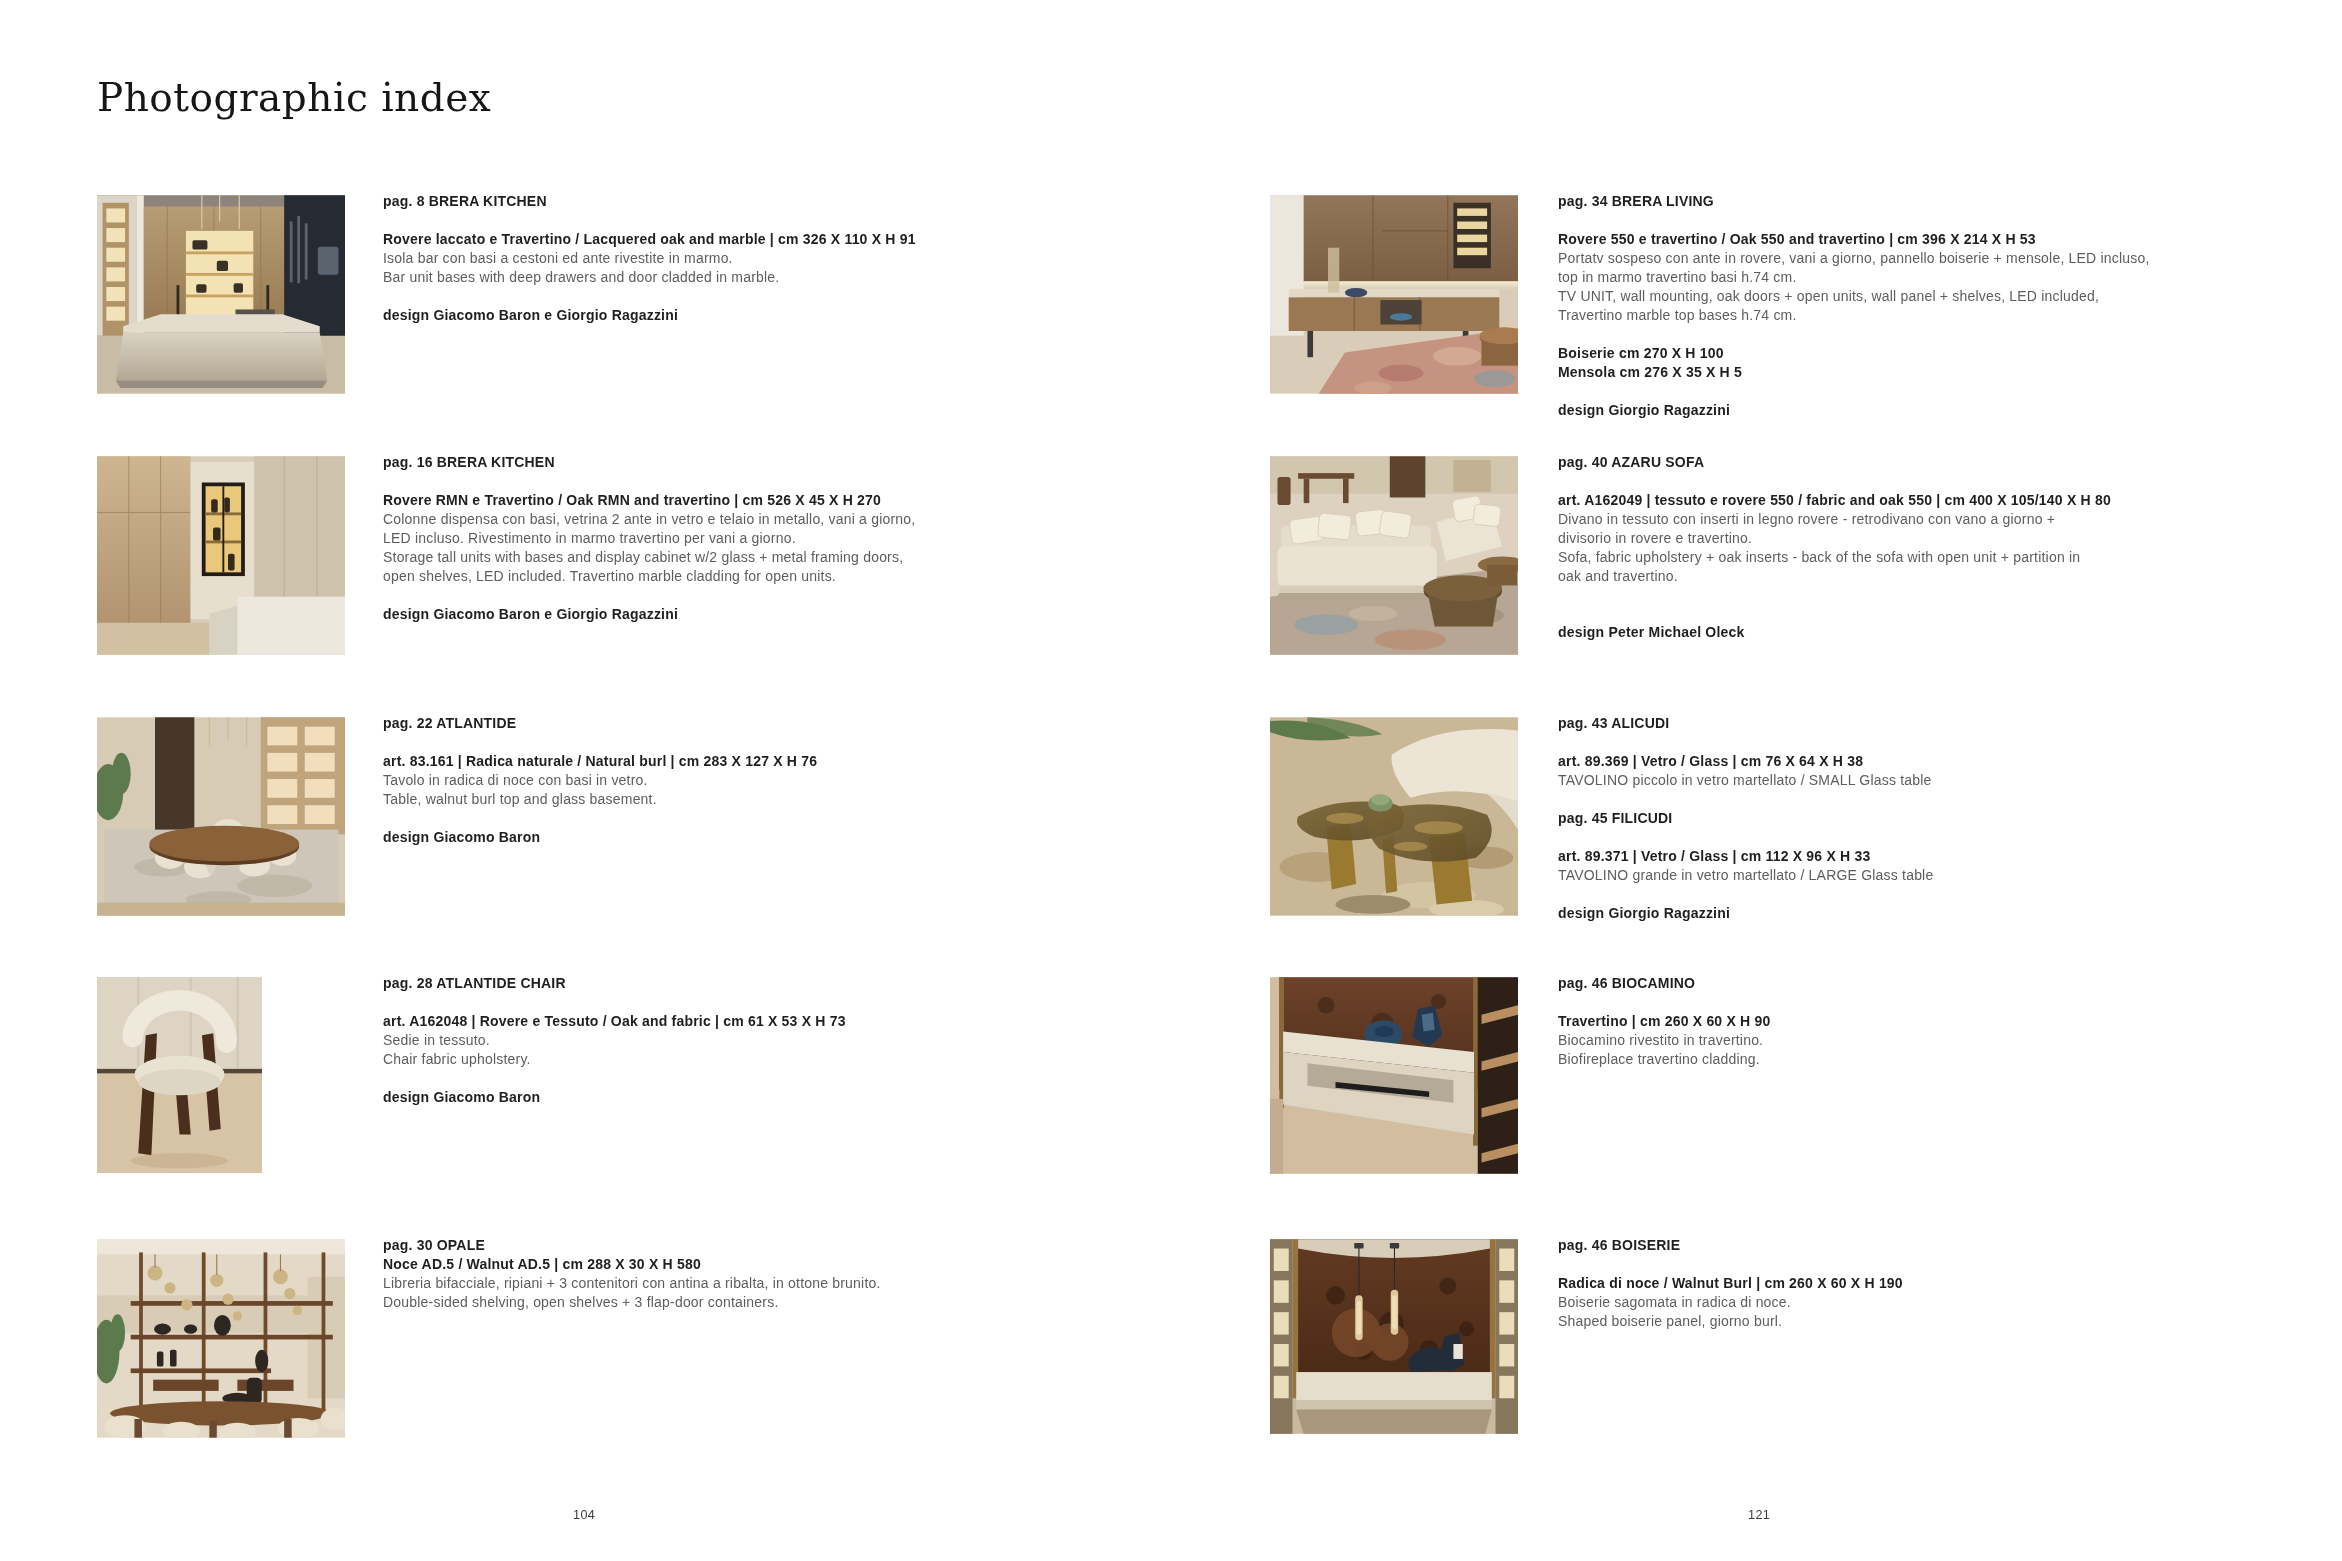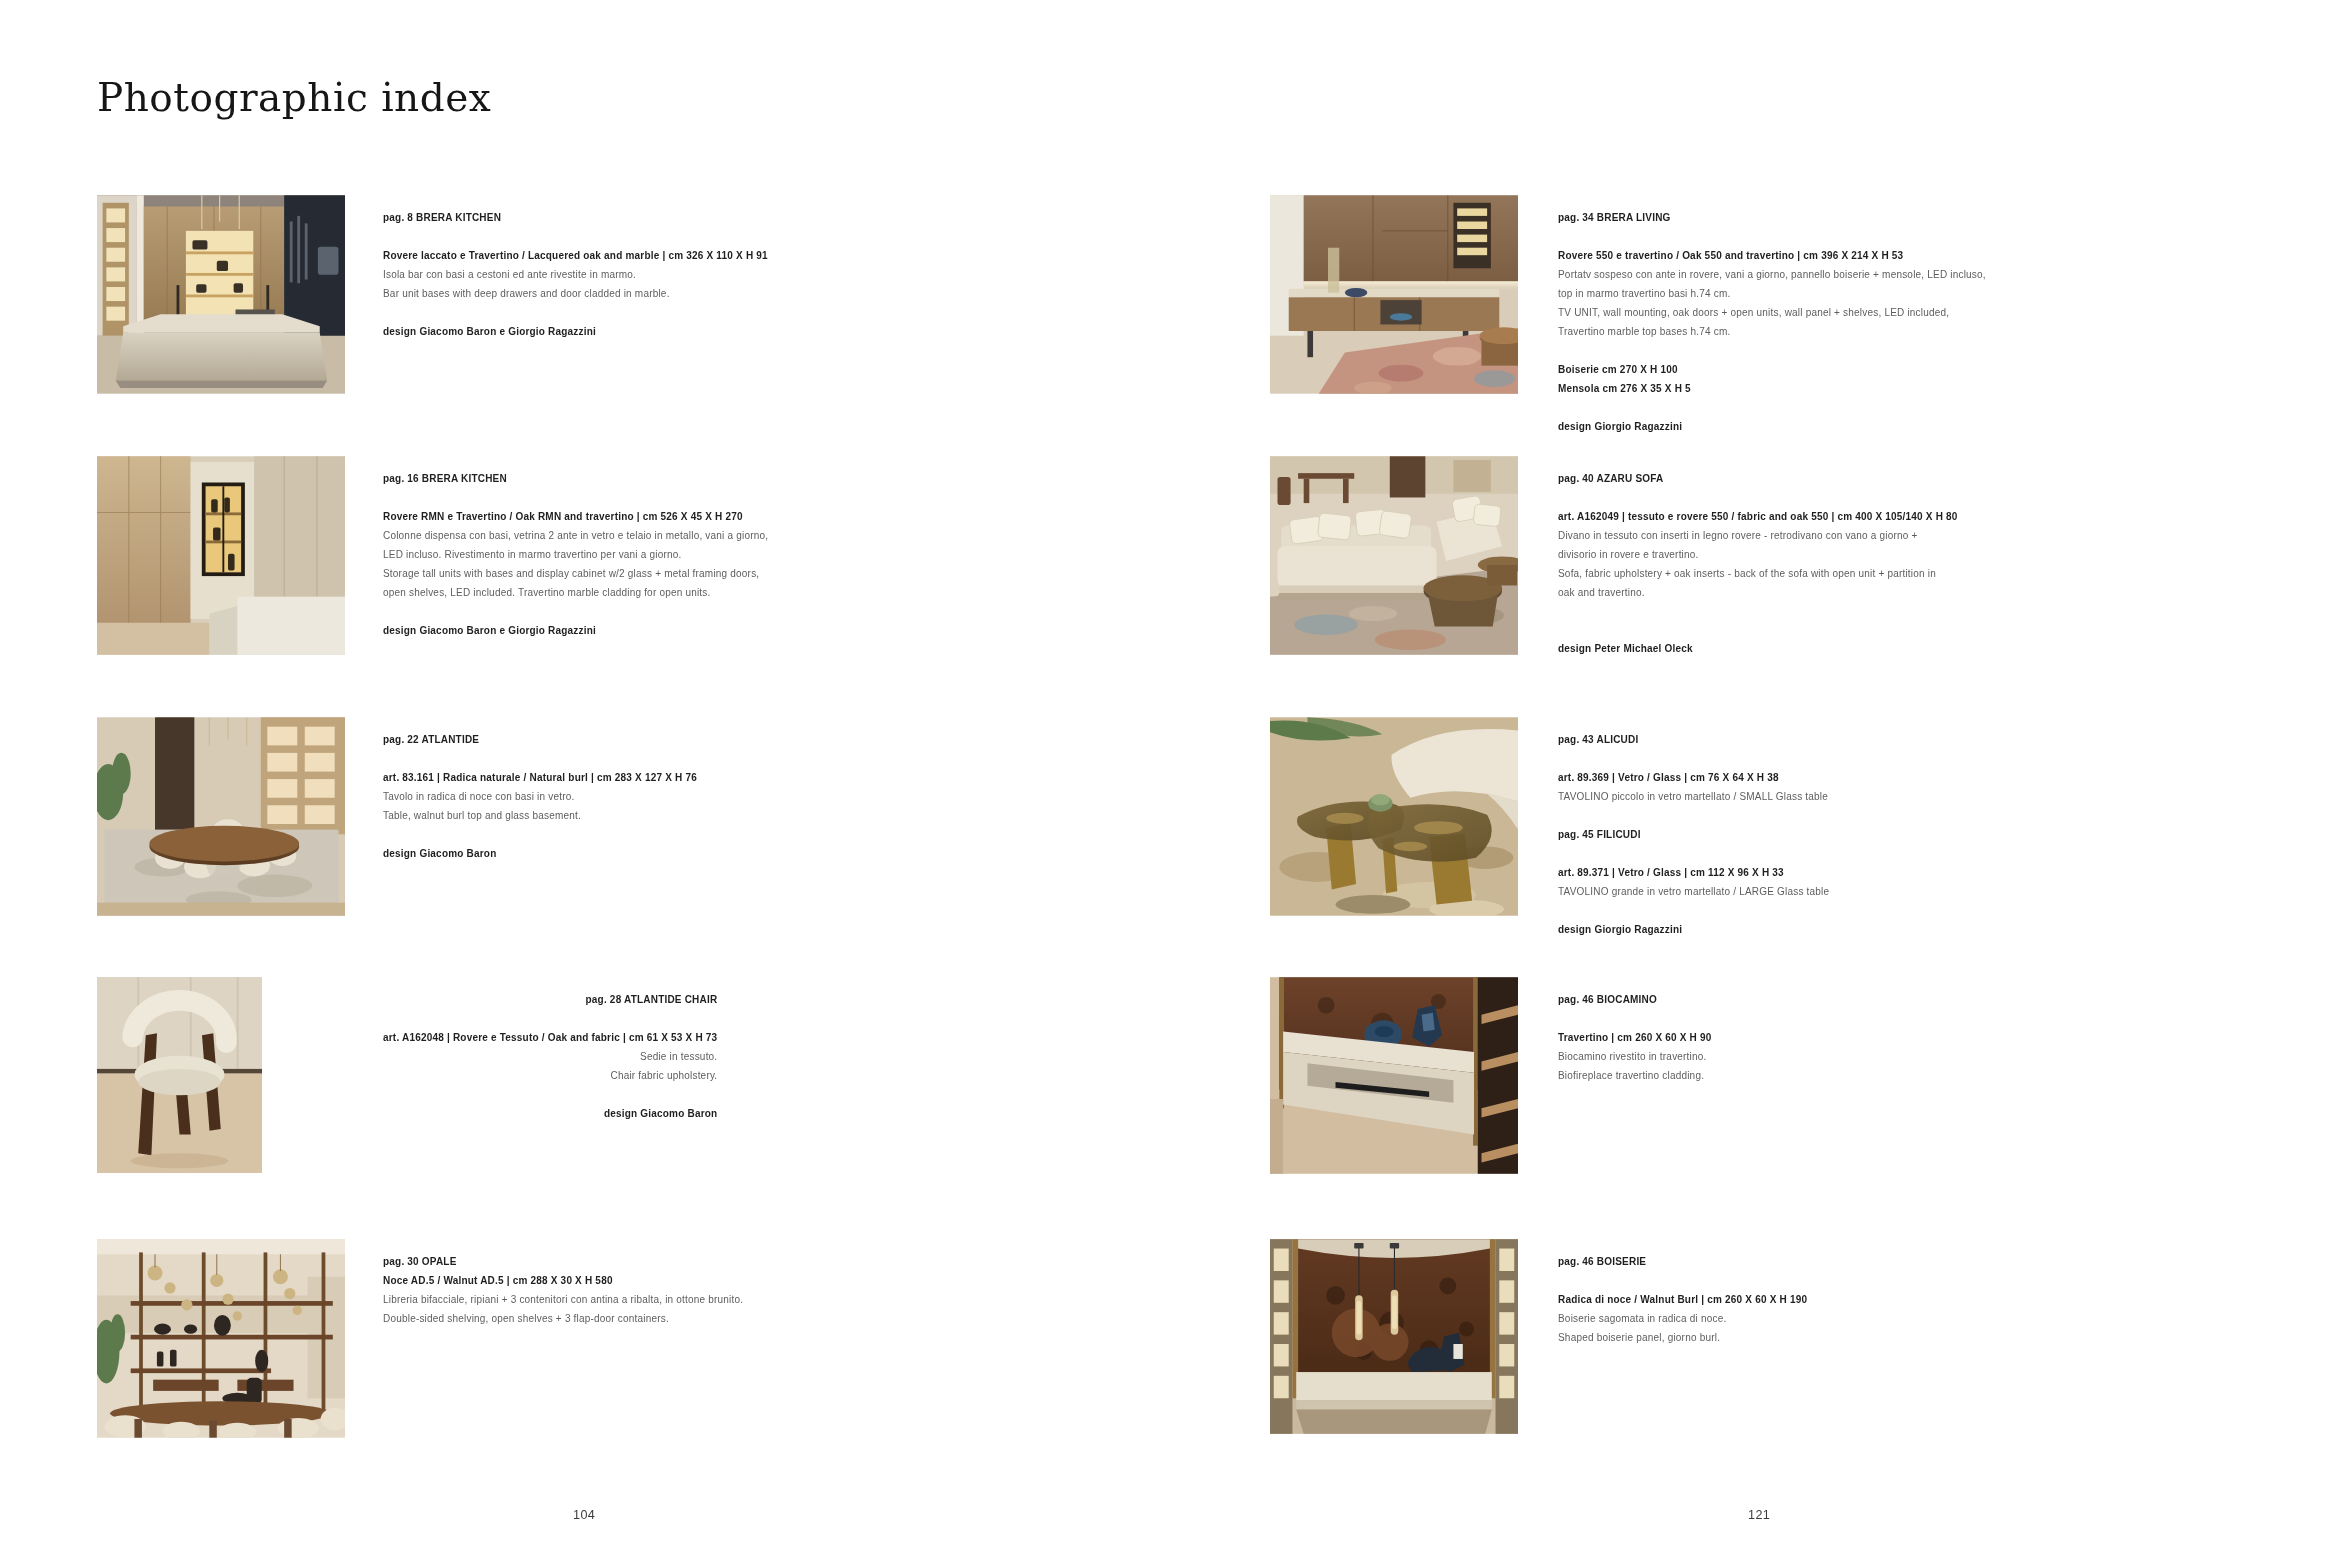--- a/index.html
+++ b/index.html
@@ -2,21 +2,21 @@
 <html style="font-size:15px"><head>
 <meta charset="utf-8">
 <style>
   html,body{margin:0;padding:0;background:#ffffff;}
   .page{position:relative;width:2342px;height:1562px;background:#ffffff;overflow:hidden;
         font-family:"Liberation Sans",sans-serif;}
   .page-title{position:absolute;left:97px;top:75px;font-family:"DejaVu Serif",serif;
         font-size:39px;font-weight:400;color:#161616;letter-spacing:0.5px;}
   .thumb{position:absolute;line-height:0;}
   .thumb svg{display:block;}
-  .entry-text{position:absolute;font-size:10px;line-height:19px;letter-spacing:0.2px;margin-top:16px;}
+  .entry-text{position:absolute;font-size:14px;line-height:19px;letter-spacing:0.2px;}
   .line{min-height:19px;white-space:nowrap;}
   .h  {font-weight:700;color:#1f1f1f;margin-bottom:19px;}
   .h0 {font-weight:700;color:#1f1f1f;}
   .hm {font-weight:700;color:#1f1f1f;margin-top:19px;margin-bottom:19px;}
   .b  {font-weight:700;color:#1f1f1f;}
   .bm {font-weight:700;color:#1f1f1f;margin-top:19px;}
   .g  {font-weight:400;color:#5d5d5d;}
   .d  {font-weight:700;color:#1f1f1f;margin-top:19px;}
   .d2 {font-weight:700;color:#1f1f1f;margin-top:37px;}
   .folio{position:absolute;font-size:12.6px;color:#3c3c3c;letter-spacing:0.4px;}
@@ -543,21 +543,21 @@
       <div class="line g">open shelves, LED included. Travertino marble cladding for open units.</div>
       <div class="line d">design Giacomo Baron e Giorgio Ragazzini</div>
     </div>
   <div class="entry-text" style="left:383px;top:714px;">
       <div class="line h">pag. 22 ATLANTIDE</div>
       <div class="line b">art. 83.161 | Radica naturale / Natural burl | cm 283 X 127 X H 76</div>
       <div class="line g">Tavolo in radica di noce con basi in vetro.</div>
       <div class="line g">Table, walnut burl top and glass basement.</div>
       <div class="line d">design Giacomo Baron</div>
     </div>
-  <div class="entry-text" style="left:383px;top:974px;text-align:right;">
+  <div class="entry-text" style="left:383px;top:974px;">
       <div class="line h">pag. 28 ATLANTIDE CHAIR</div>
       <div class="line b">art. A162048 | Rovere e Tessuto / Oak and fabric | cm 61 X 53 X H 73</div>
       <div class="line g">Sedie in tessuto.</div>
       <div class="line g">Chair fabric upholstery.</div>
       <div class="line d">design Giacomo Baron</div>
     </div>
   <div class="entry-text" style="left:383px;top:1236px;">
       <div class="line h0">pag. 30 OPALE</div>
       <div class="line b">Noce AD.5 / Walnut AD.5 | cm 288 X 30 X H 580</div>
       <div class="line g">Libreria bifacciale, ripiani + 3 contenitori con antina a ribalta, in ottone brunito.</div>

